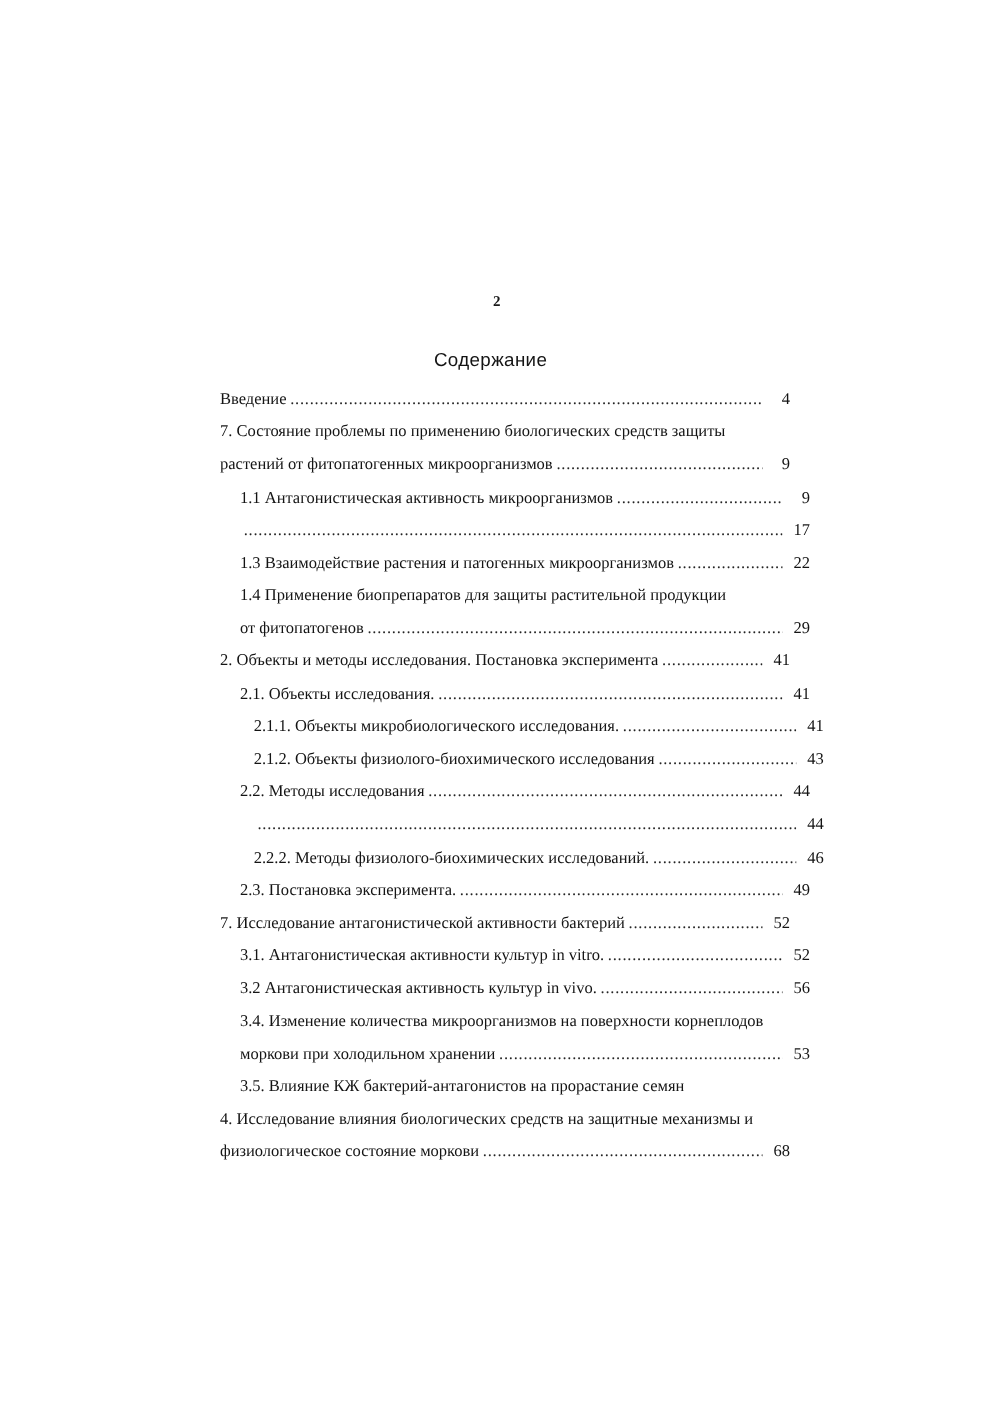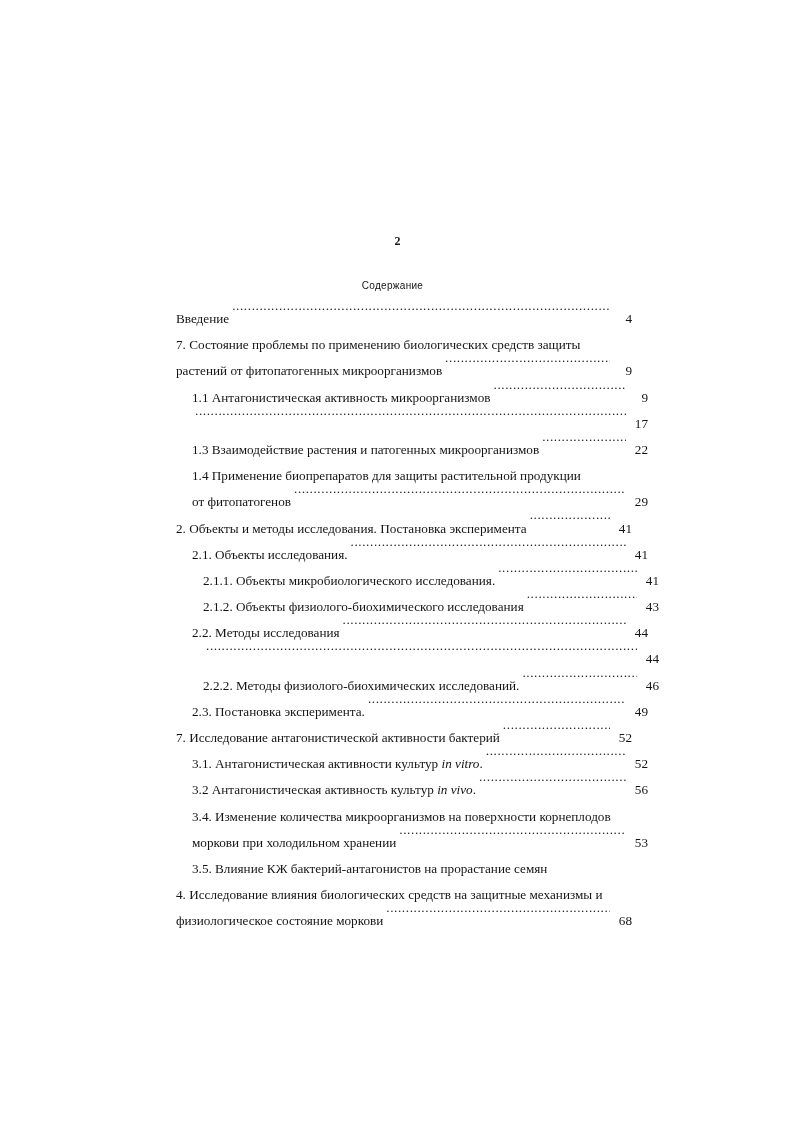--- a/index.html
+++ b/index.html
@@ -40,41 +40,41 @@
   }
 
   
   .toc-title {
     position: absolute;
     left: 0;
     top: 280px;
     width: 785px;
     text-align: center;
     font-family: "Liberation Sans", "DejaVu Sans", sans-serif;
-    font-size: 10px;
+    font-size: 15px;
     font-weight: 400;
     color: #141414;
     letter-spacing: 0.3px;
   }
 
   
   .toc {
     position: absolute;
     left: 176px;
     top: 306px;
     width: 456px;
   }
 
   .toc-entry {
     width: 100%;
   }
 
   .toc-line {
     display: flex;
-    align-items: flex-start;
+    align-items: flex-end;
     width: 100%;
     height: 26.2px;
     font-size: 13.2px;
     line-height: 26.2px;
     color: #141414;
     white-space: nowrap;
   }
 
   .toc-line .label {
     flex: 0 1 auto;
@@ -107,21 +107,20 @@
     font-size: 13.2px;
     color: #141414;
   }
 
   
   .lvl0 { padding-left: 0px; }
   .lvl1 { padding-left: 16px; }
   .lvl2 { padding-left: 27px; }
 
   .ital {
-    font-style: italic;
   }
 </style>
 </head>
 <body>
 
 <div class="page">
 
   <div class="folio">2</div>
 
   <div class="toc-title">Содержание</div>

